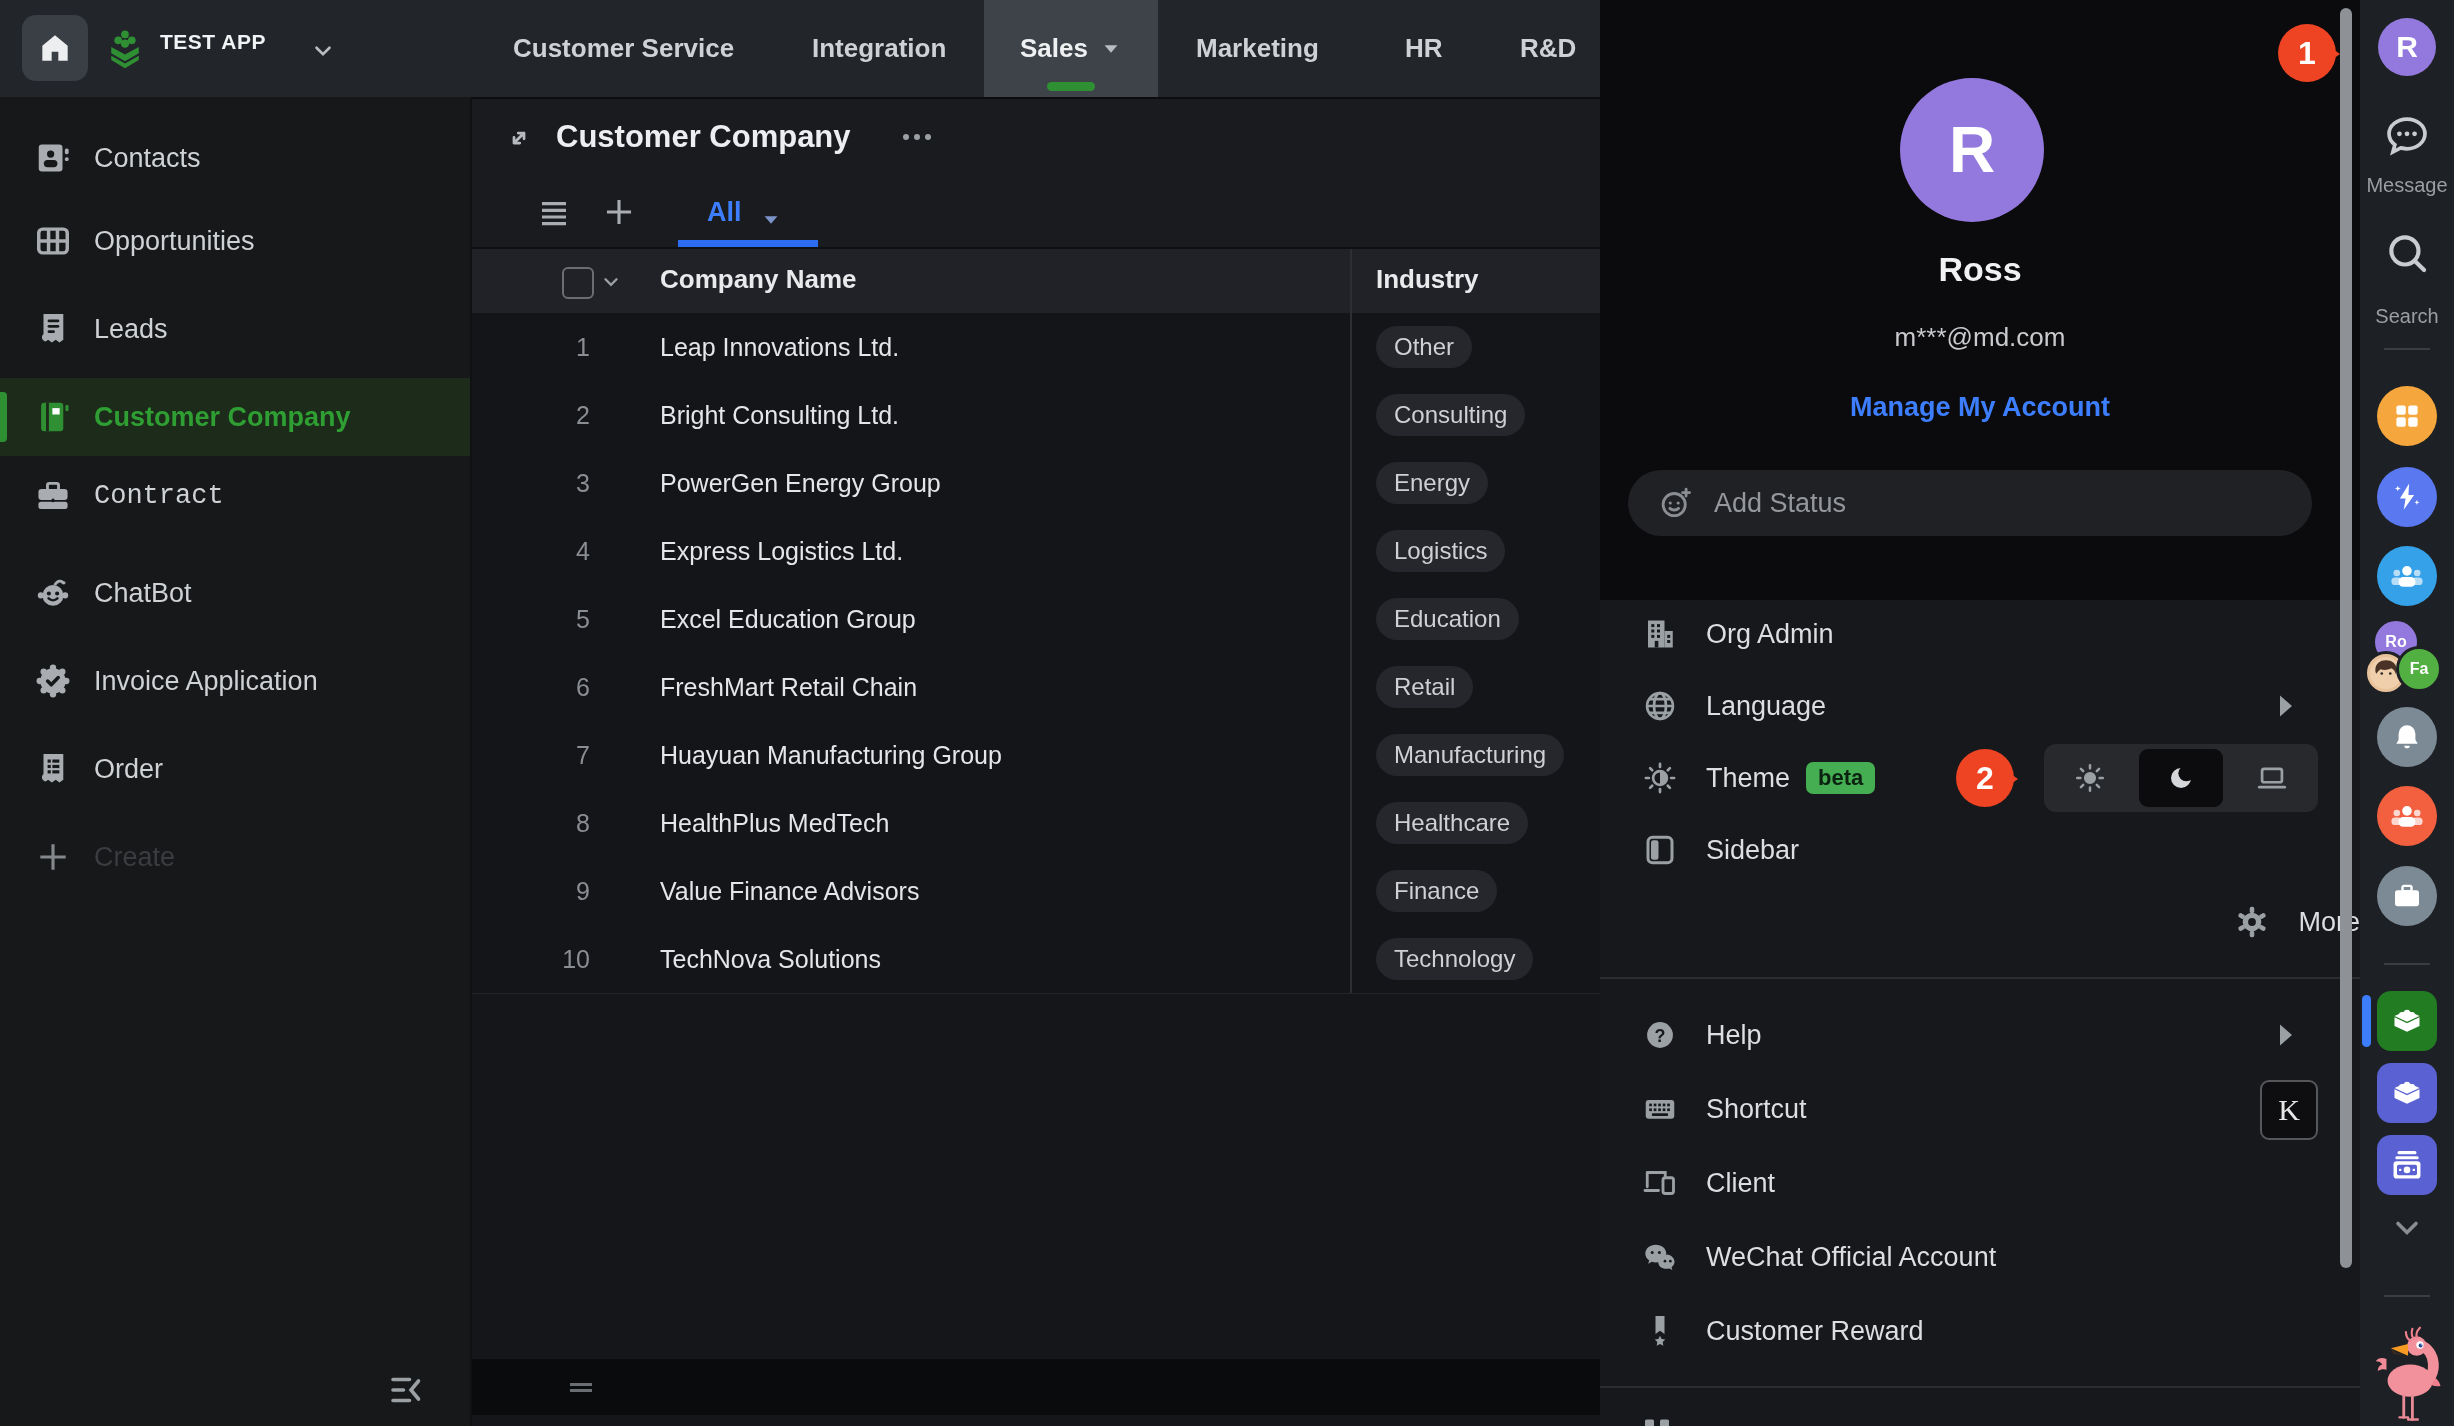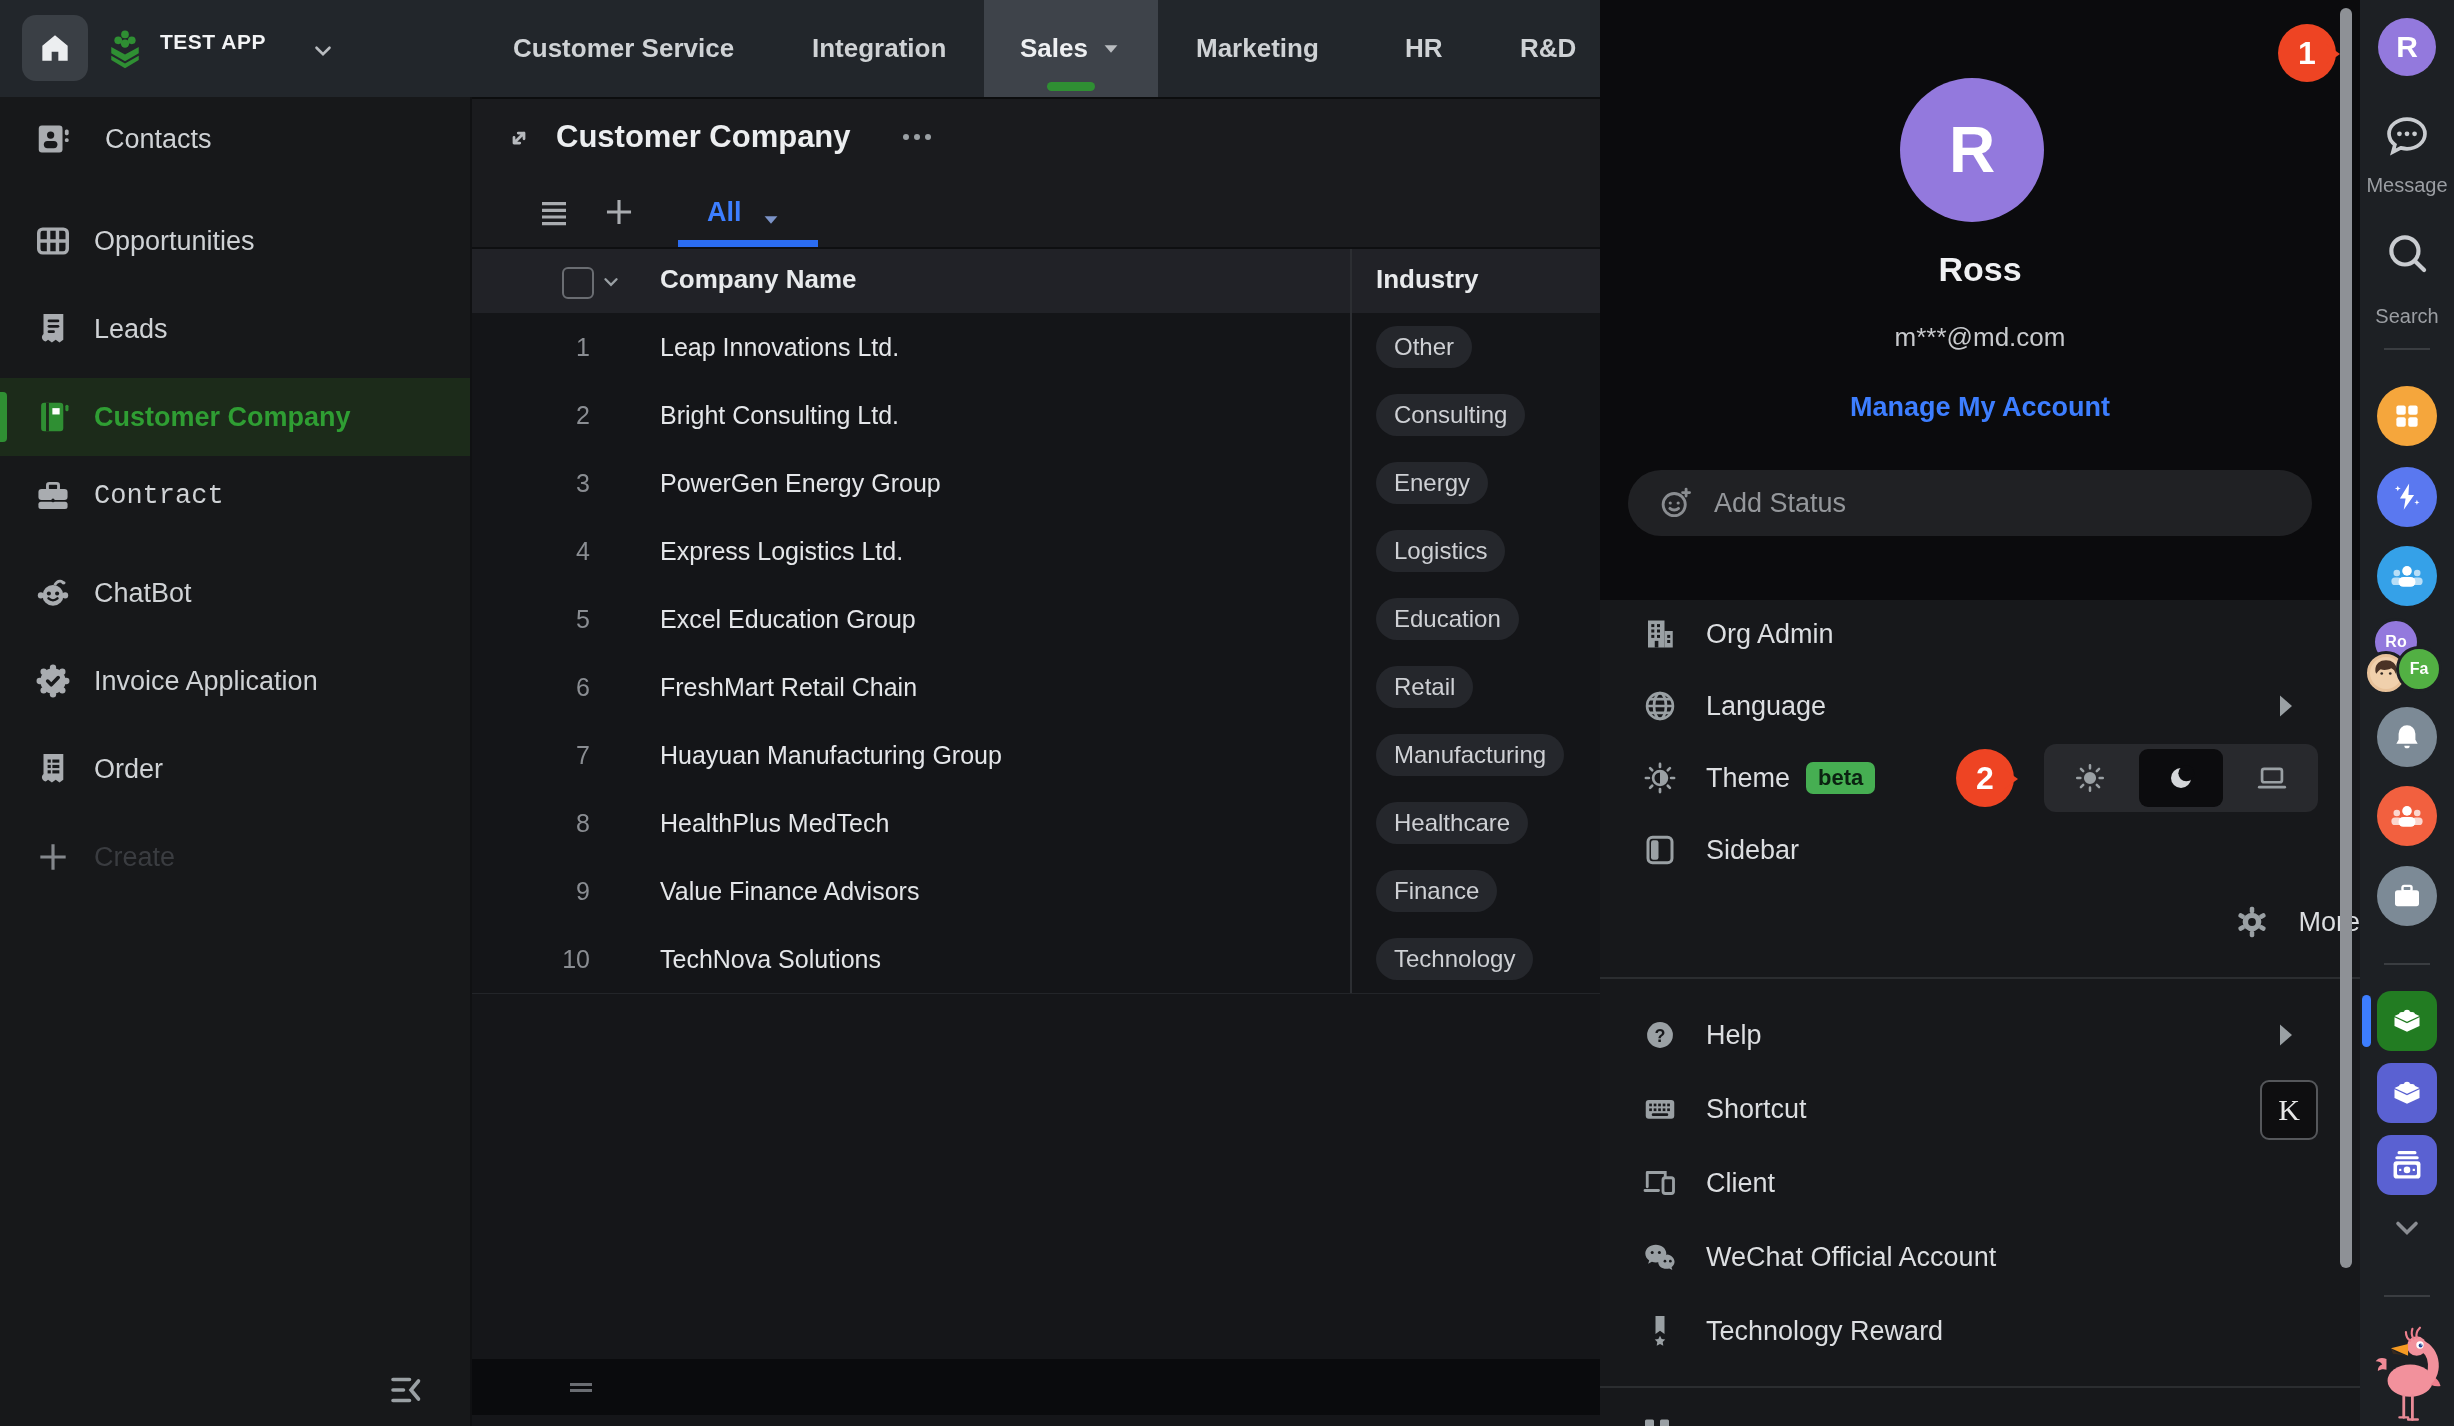--- a/index.html
+++ b/index.html
@@ -145,21 +145,21 @@
         </svg>
       <div id="sales-underline" class="abs"></div>
     </div>
     <div class="navtab abs" style="left:1196px;">Marketing</div>
     <div class="navtab abs" style="left:1405px;">HR</div>
     <div class="navtab abs" style="left:1520px;">R&amp;D</div>
   </nav>
 </header>
 
 <aside id="sidebar" class="abs">
-  <div class="srow abs" style="top:3px;gap:11px;">
+  <div class="srow abs" style="top:22px;">
     <span class="sic">
       <svg viewBox="0 0 24 24" width="38" height="38" fill="currentColor">
           <rect x="3" y="3.5" width="15" height="17" rx="2"></rect>
           <circle cx="10.5" cy="9.5" r="2.3" fill="#17181a"></circle>
           <rect x="6.2" y="13.2" width="8.6" height="4.6" rx="2.3" fill="#17181a"></rect>
           <rect x="19.5" y="6" width="2.4" height="3.6" rx="1"></rect>
           <rect x="19.5" y="11.5" width="2.4" height="2.4" rx="1"></rect>
         </svg>
     </span>
     <span class="slbl">Contacts</span>
@@ -540,21 +540,21 @@
     </span>
     <span class="mlbl">WeChat Official Account</span>
   </div>
   <div class="mrow abs" style="top:1295px;">
     <span class="mic">
       <svg viewBox="0 0 24 24" width="36" height="36" fill="currentColor">
           <path d="M9 2h6v12l-3-2.2L9 14z"></path>
           <path d="M12 15.2l1.1 2.2 2.4.3-1.7 1.7.4 2.4-2.2-1.1-2.2 1.1.4-2.4-1.7-1.7 2.4-.3z"></path>
         </svg>
     </span>
-    <span class="mlbl">Technology Reward</span>
+    <span class="mlbl">Customer Reward</span>
   </div>
 
   <span class="marrow abs" id="arr-help">
     <svg width="20" height="24" viewBox="0 0 12 16">
         <path fill="currentColor" d="m2 1 8 7-8 7z"></path>
       </svg>
   </span>
 
   <div id="key-k" class="abs">K</div>
 

